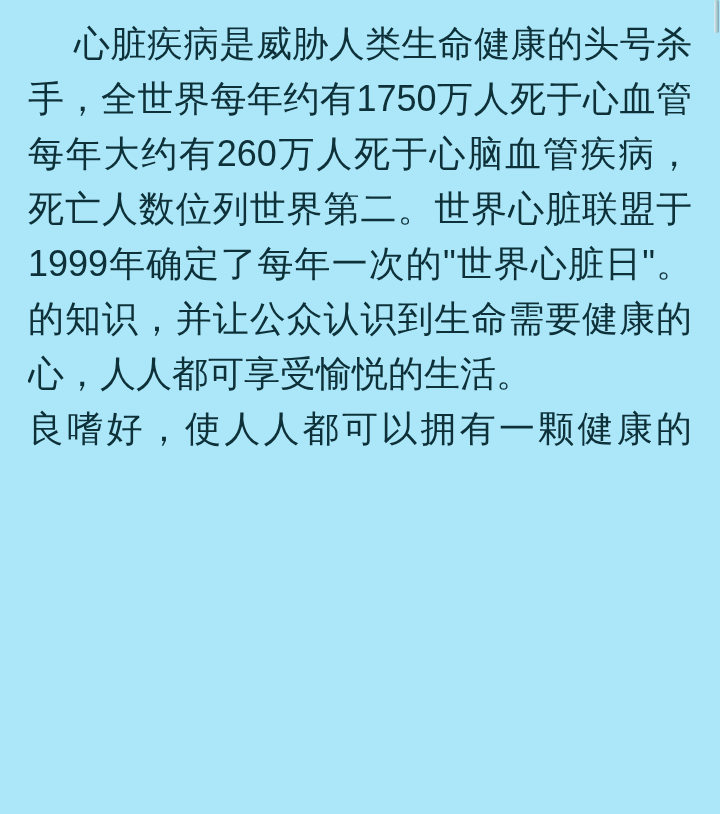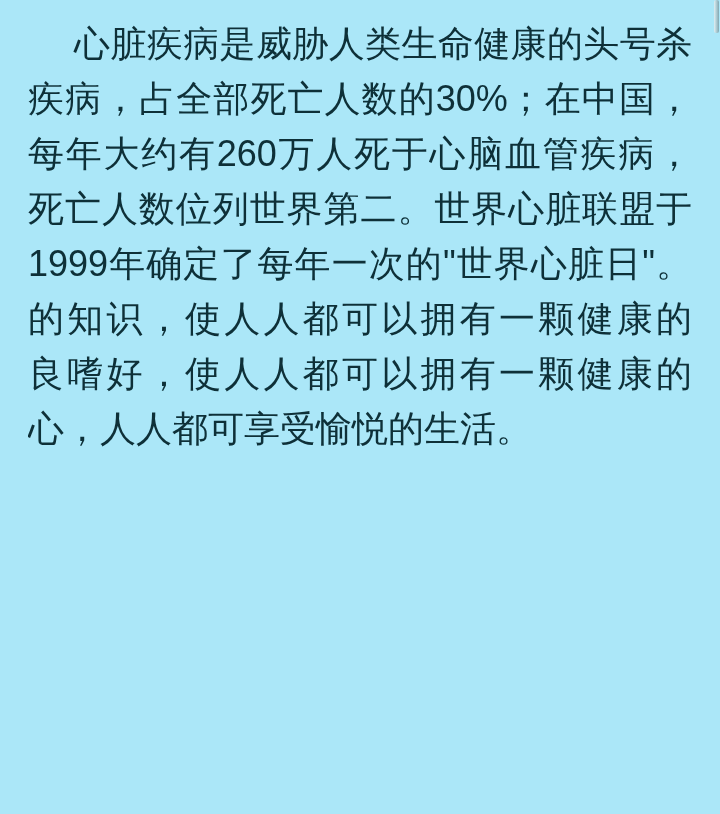--- a/index.html
+++ b/index.html
@@ -53,22 +53,22 @@
     border-radius: 2px;
     background: linear-gradient(to right, #dff0f4, #7fa8b3);
   }
 </style>
 </head>
 <body>
 
 <div class="page">
   <div class="article">
     <div class="text-line first">心脏疾病是威胁人类生命健康的头号杀</div>
-    <div class="text-line">疾病，占全部死亡人数的30%；在中国，</div>
+    <div class="text-line">手，全世界每年约有1750万人死于心血管</div>
     <div class="text-line">每年大约有260万人死于心脑血管疾病，</div>
     <div class="text-line">死亡人数位列世界第二。世界心脏联盟于</div>
     <div class="text-line">1999年确定了每年一次的"世界心脏日"。</div>
-    <div class="text-line">的知识，使人人都可以拥有一颗健康的</div>
+    <div class="text-line">的知识，并让公众认识到生命需要健康的</div>
+    <div class="text-line last">心，人人都可享受愉悦的生活。</div>
     <div class="text-line">良嗜好，使人人都可以拥有一颗健康的</div>
-    <div class="text-line last">心，人人都可享受愉悦的生活。</div>
   </div>
   <div class="scrollbar-thumb"></div>
 </div>
 
 </body></html>

